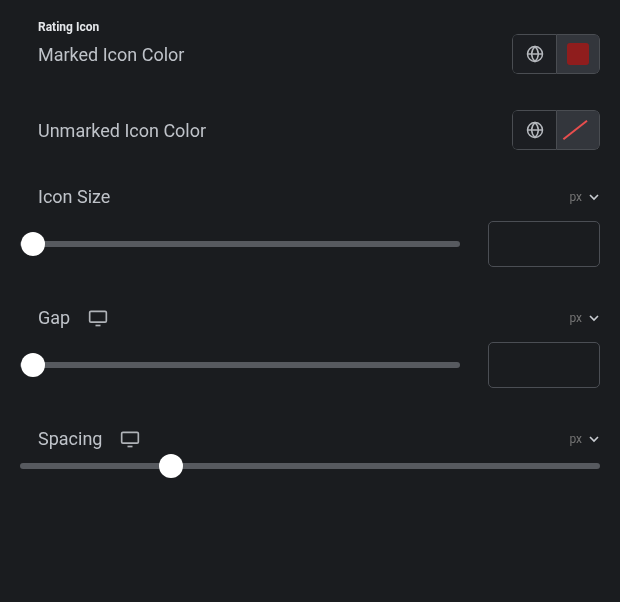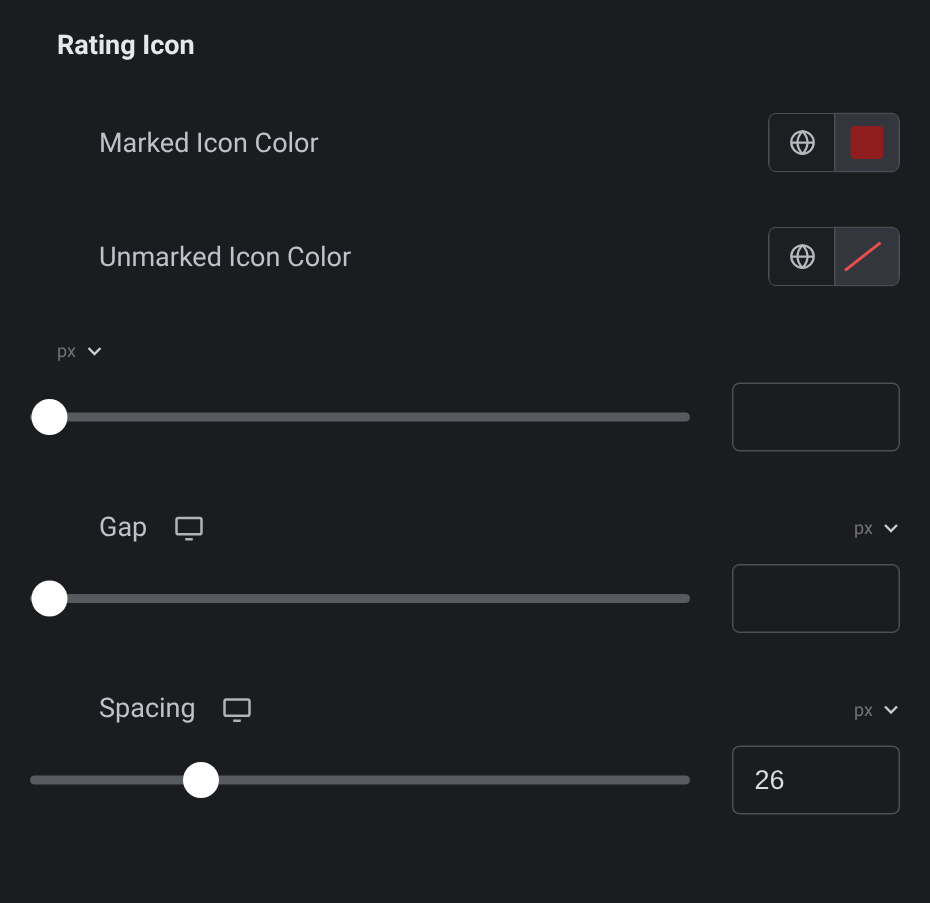--- a/index.html
+++ b/index.html
@@ -6,38 +6,36 @@
     body {
       width: 620px;
       height: 602px;
       background: #1a1c1f;
       font-family: -apple-system, BlinkMacSystemFont, "Segoe UI", Roboto, sans-serif;
       color: #d5d8dc;
       padding: 20px 20px 20px 38px;
       overflow: hidden;
     }
     .section-title {
-      font-size: 18px;
+      font-size: 12px;
       font-weight: 700;
       color: #e5e7ea;
-      margin-bottom: 34px;
     }
     .row {
       display: flex;
       align-items: center;
       justify-content: space-between;
       margin-bottom: 36px;
     }
     .row-label {
       font-size: 18px;
       color: #bfc3c9;
       display: flex;
       align-items: center;
       gap: 18px;
-      margin-left: 28px;
     }
     .color-group {
       display: flex;
       gap: 0;
       border-radius: 6px;
       overflow: hidden;
     }
     .color-btn {
       width: 44px;
       height: 40px;
@@ -160,20 +158,21 @@
         </svg>
       </span>
     </div>
     <div class="color-btn swatch-btn">
       <div class="swatch-none"></div>
     </div>
   </div>
 </div>
 
 <div class="row" style="margin-bottom:22px;">
+  <div class="row-label">Icon Size</div>
   <div class="unit-select">
     <span>px</span>
     <span>
       <svg width="12" height="12" viewBox="0 0 12 12">
           <path d="M2 4l4 4 4-4" stroke="#c9ccd1" stroke-width="1.6" fill="none"></path>
         </svg>
     </span>
   </div>
 </div>
 <div class="slider-row">
@@ -225,14 +224,13 @@
       <svg width="12" height="12" viewBox="0 0 12 12">
           <path d="M2 4l4 4 4-4" stroke="#c9ccd1" stroke-width="1.6" fill="none"></path>
         </svg>
     </span>
   </div>
 </div>
 <div class="slider-row" style="margin-bottom:0;">
   <div class="slider-track">
     <div class="slider-thumb" style="left:26%"></div>
   </div>
-  <input class="num-input" value="26" style="">
 </div>
 
 </body></html>

